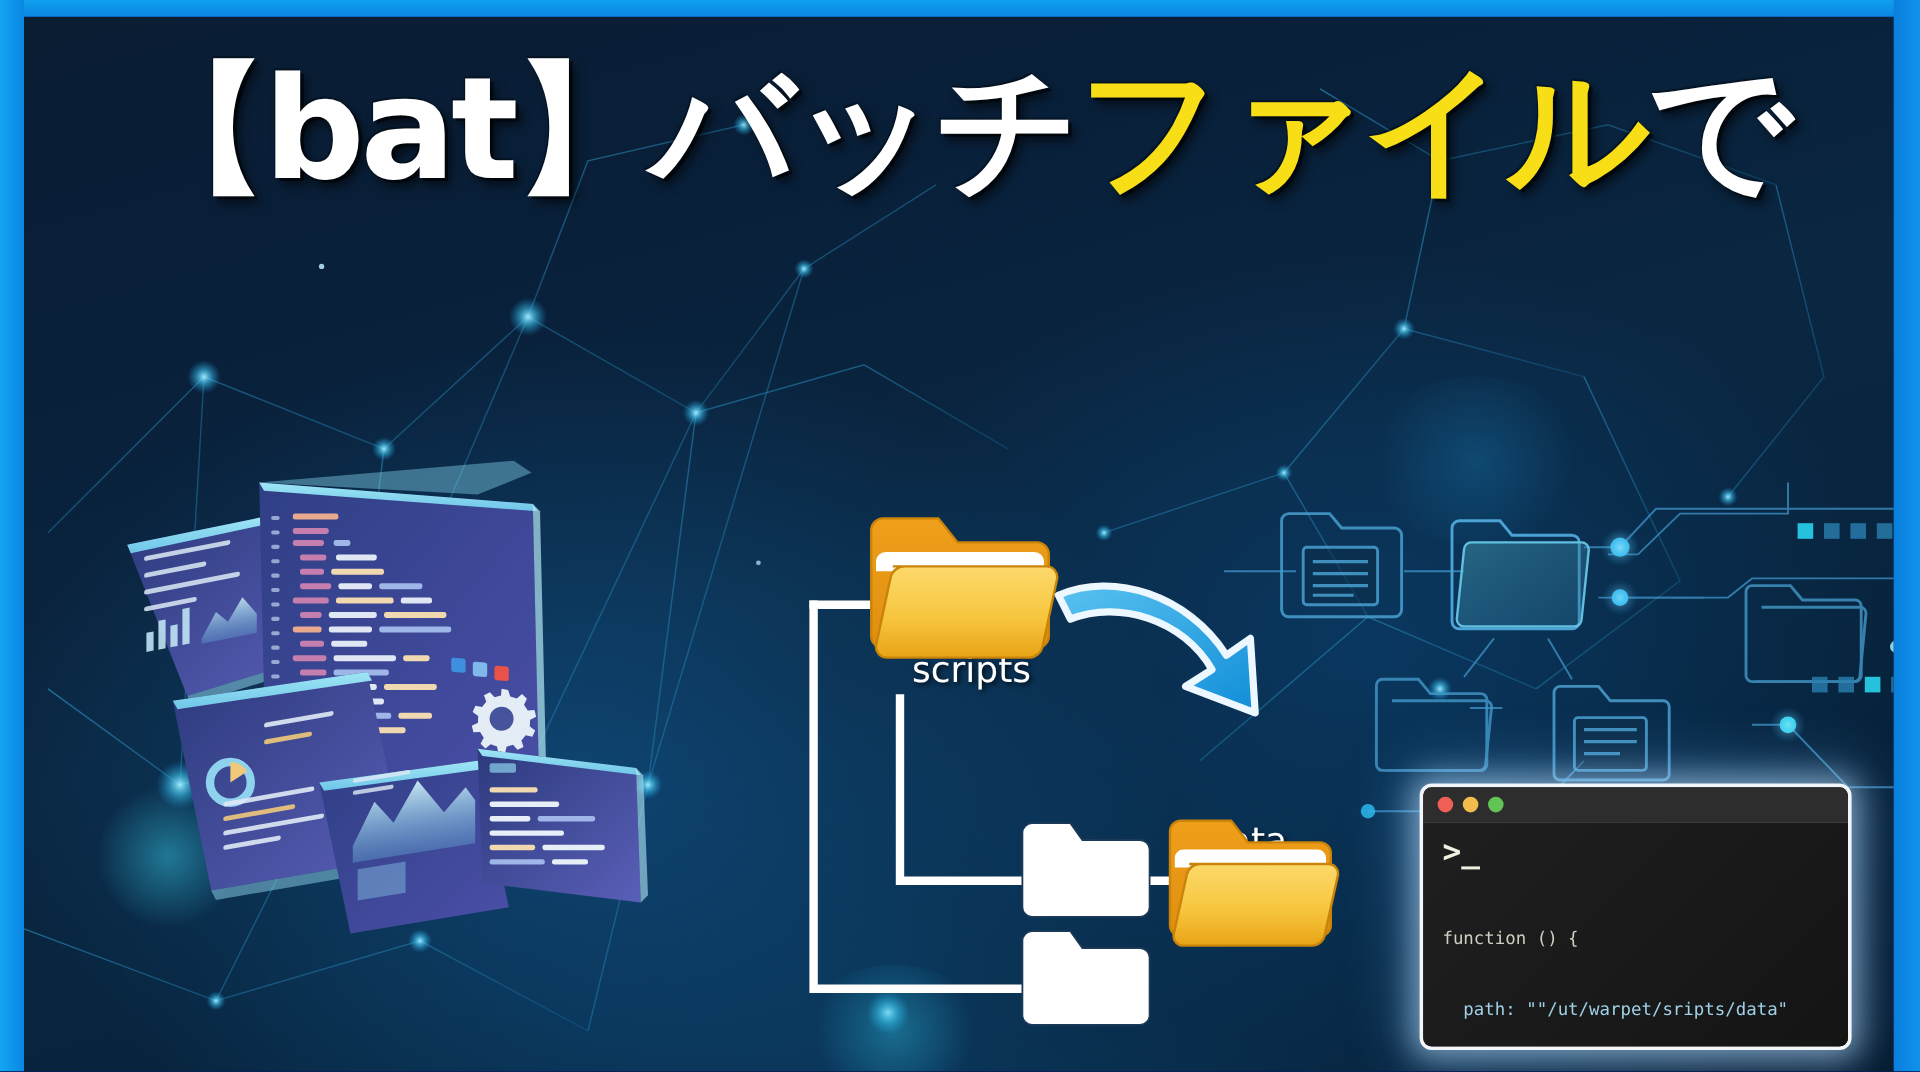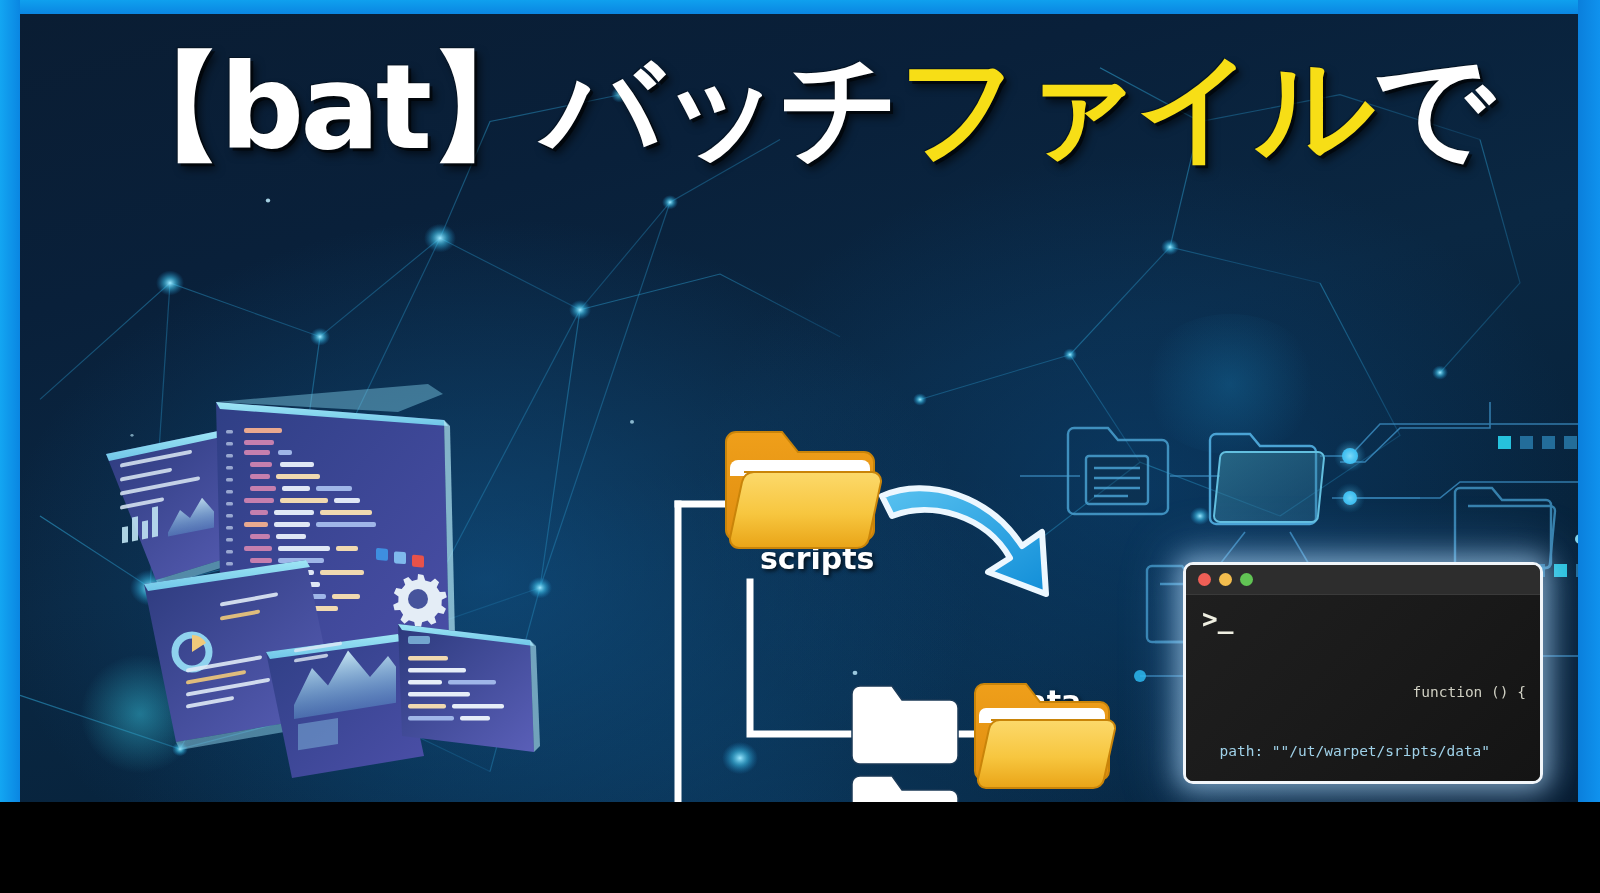--- a/index.html
+++ b/index.html
@@ -6,21 +6,21 @@
   html,body{ background:#000; }
   body{
     width:1600px; height:893px;
     font-family:"Liberation Sans", sans-serif;
     overflow:hidden;
   }
 
   
   #thumbnail{
     position:relative;
-    width:1600px; height:802px;
+    width:1600px; height:893px;
     background:#1d4ed8;
     overflow:hidden;
   }
   .frame-edge{ position:absolute; }
   #edge-top   { left:0; top:0;    width:1600px; height:14px; background:linear-gradient(180deg,#0fa0ee,#0a86e2); }
   #edge-left  { left:0; top:0;    width:20px;  height:893px; background:linear-gradient(90deg,#13a6f2,#0a86e2); }
   #edge-right { right:0; top:0;   width:22px;  height:893px; background:linear-gradient(270deg,#0f92ee,#0a7fdc); }
 
   
   #canvas{
@@ -64,21 +64,21 @@
   .seg-latin { font-family:"DejaVu Sans","Liberation Sans",sans-serif; letter-spacing:-4px; }
 
   
   #illustration{ position:absolute; left:78px; top:370px; width:470px; height:420px; z-index:20; }
 
   
   #tree{ position:absolute; left:640px; top:390px; width:520px; height:490px; z-index:25; }
   .tree-label{
     position:absolute;
     font-family:"DejaVu Sans","Liberation Sans",sans-serif;
-    font-weight:bold; font-size:30px; color:#fff;
+    font-weight:normal; font-size:30px; color:#fff;
     text-shadow:2px 2px 4px rgba(0,0,0,.75);
     white-space:nowrap;
     text-align:center;
   }
   #label-scripts{ left:56px; top:128px; }
   #label-data   { left:300px; top:255px; }
 
   
   #rightnet{ position:absolute; left:1000px; top:380px; width:590px; height:300px; z-index:15; }
 
@@ -108,21 +108,21 @@
     font-family:"DejaVu Sans Mono","Liberation Mono",monospace;
     font-size:14.5px;
     color:#d8d8cf;
     background:linear-gradient(135deg,#1f1f1f 0%, #1a1a1a 48%, #141414 100%);
     height:calc(100% - 30px);
   }
   #prompt-row{ font-size:26px; font-weight:bold; color:#efefe2; line-height:.8; margin-bottom:2px; }
   #prompt-caret{ letter-spacing:-2px; }
   #terminal-code{ margin-top:14px; white-space:pre; line-height:1.35; }
   .code-line{ display:block; }
-  .tok-kw    { color:#cfcfc2;text-align:right; }
+  .tok-kw    { color:#cfcfc2; }
   .tok-key   { color:#9fd1e8; }
 
   
   .nosel{ user-select:none; }
 </style>
 </head>
 <body>
 
 <div id="thumbnail">
 

